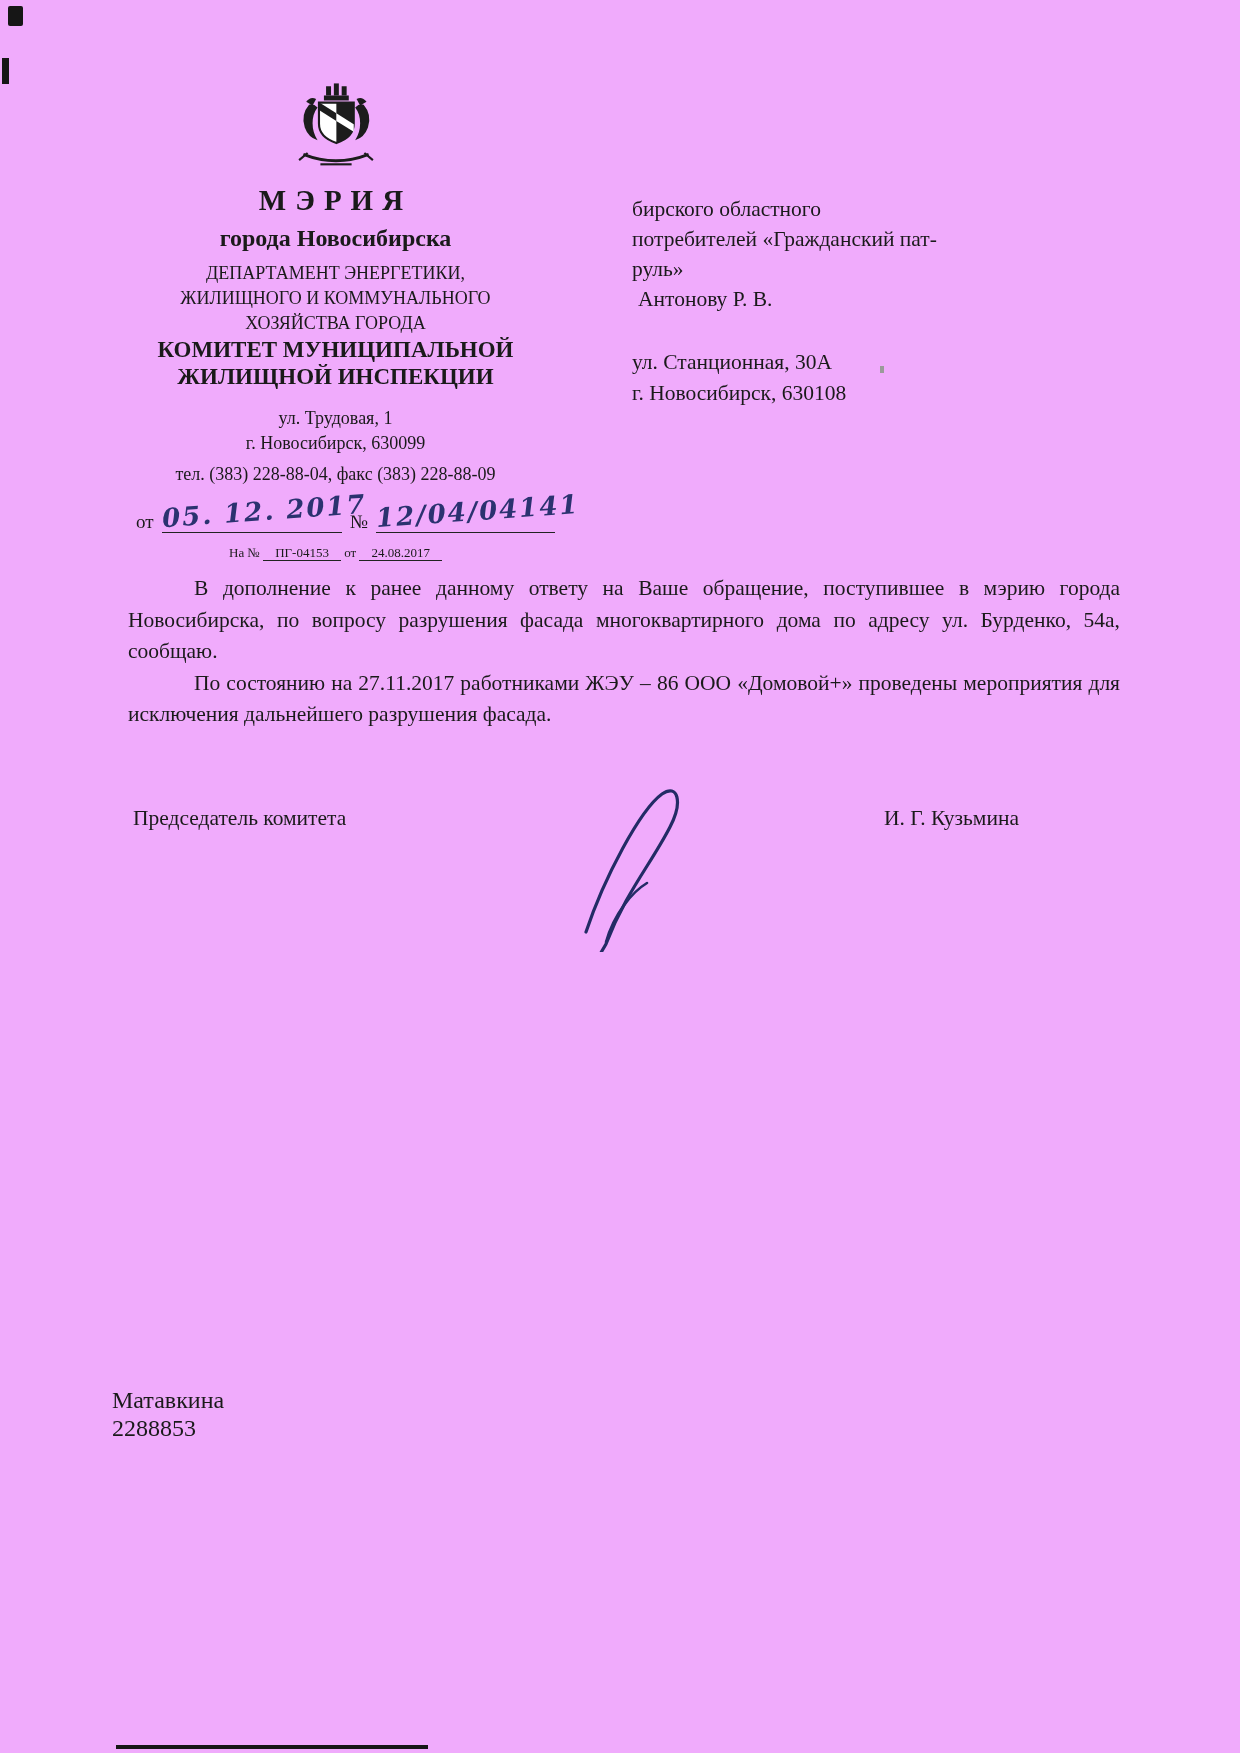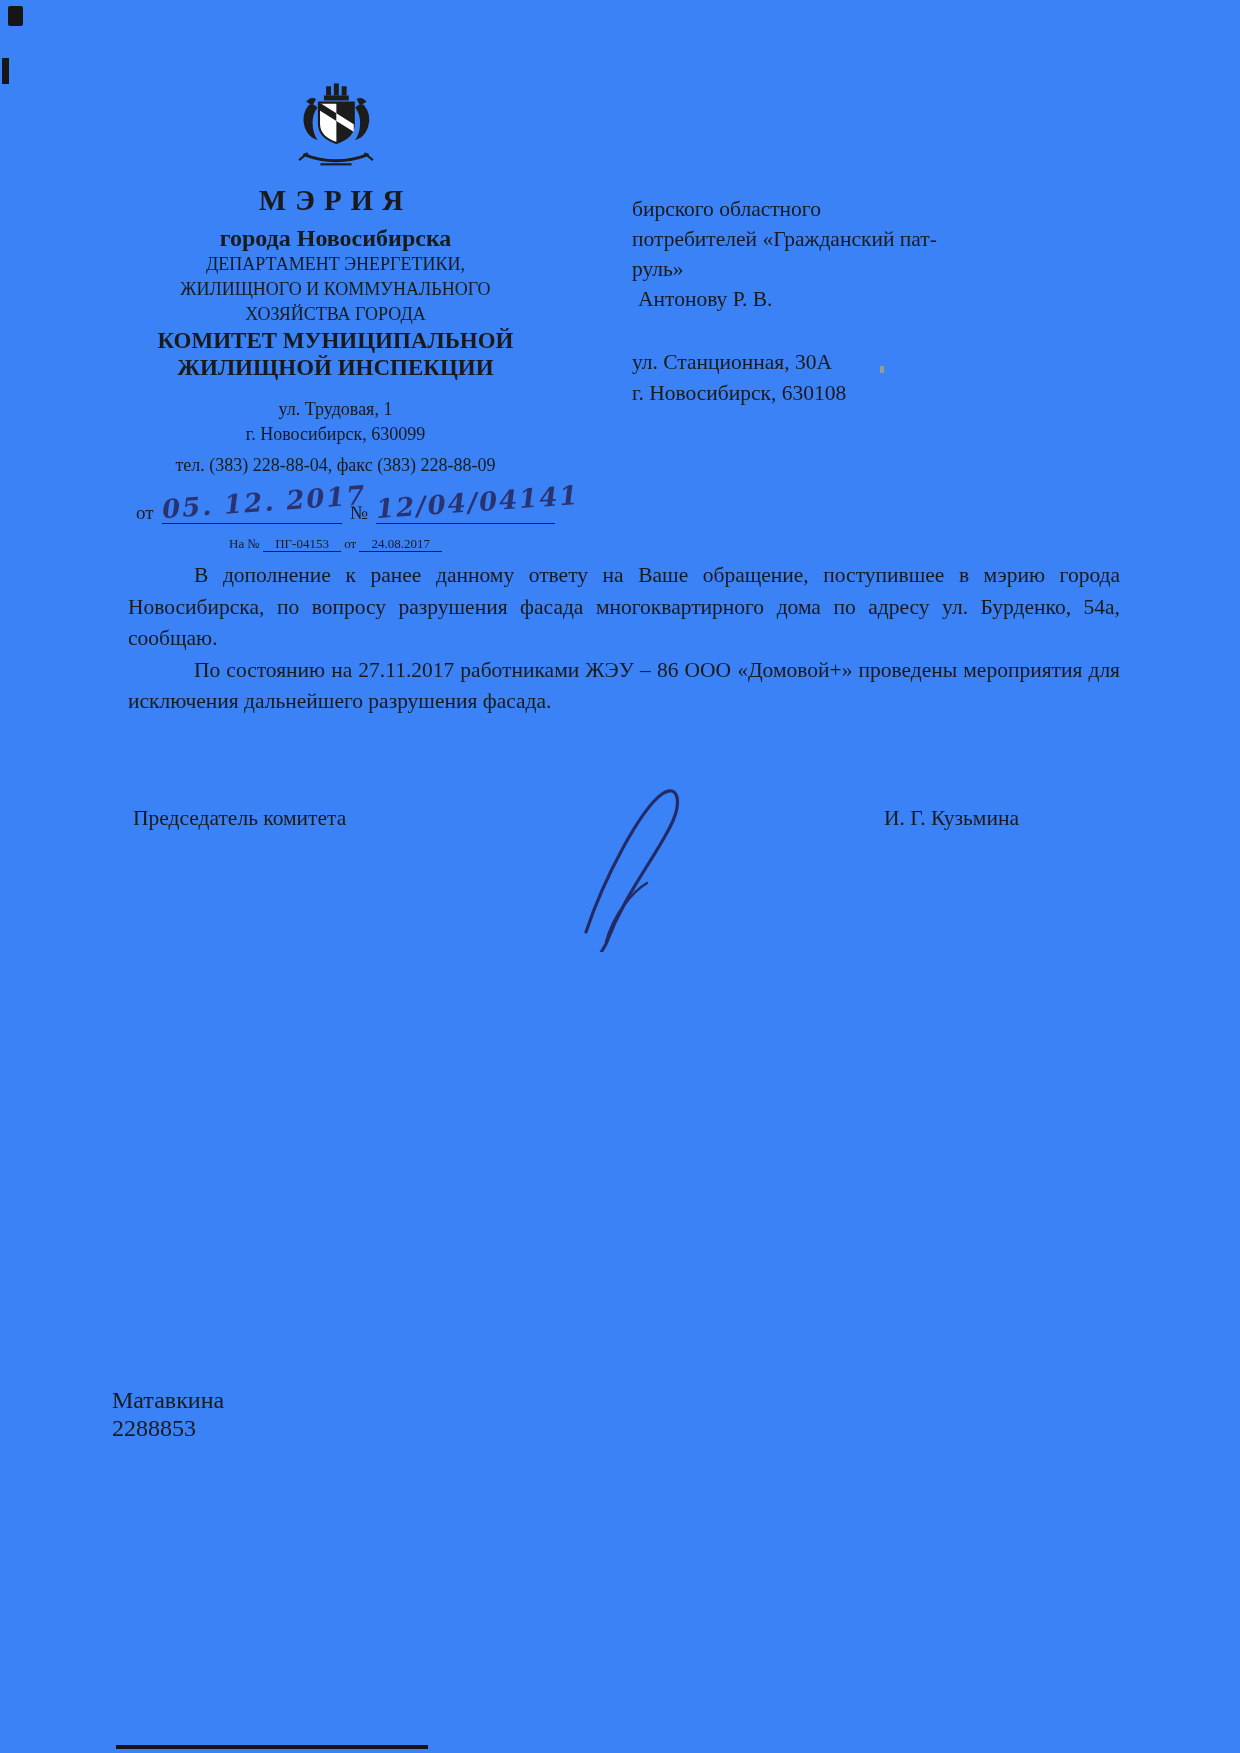--- a/index.html
+++ b/index.html
@@ -1,35 +1,35 @@
 <!DOCTYPE html>
 <html><head>
 <meta charset="utf-8">
 <style>
   * { margin:0; padding:0; box-sizing:border-box; }
   html,body { background:#ffffff; }
   .page {
     position:relative;
     width:1240px; height:1753px;
     margin:0 auto;
-    background:#3b82f6;
+    background:#f0abfc;
     font-family:"Liberation Serif", serif;
     color:#1a1a1a;
     overflow:hidden;
   }
 
   
   .org-block {
     position:absolute; left:108px; top:80px; width:455px;
     text-align:center;
   }
   .emblem { display:block; margin:0 auto 12px auto; }
   .org-title   { font-size:29px; font-weight:bold; letter-spacing:9px; }
   .org-subtitle{ font-size:24px; font-weight:bold; margin-top:8px; }
-  .org-dept    { font-size:18px; line-height:25px;text-align:center; }
+  .org-dept    { font-size:18px; margin-top:9px; line-height:25px;text-align:center; }
   .org-committee { font-size:23px; font-weight:bold; line-height:27px; }
   .org-address { font-size:18px; margin-top:16px; line-height:25px; }
   .org-phone   { font-size:18px; margin-top:8px; }
 
   .ref-line {
     margin-top:14px; padding-left:28px;
     font-size:19px; text-align:left;
     display:flex; align-items:flex-end;
   }
   .hw-field {
@@ -53,21 +53,21 @@
   
   .recipient-block {
     position:absolute; left:632px; top:194px; width:450px;
     font-size:21.5px; line-height:30px; text-align:left;
   }
   .recipient-name    { padding-left:6px; }
   .recipient-address { margin-top:33px; line-height:31px; }
 
   
   .body-text {
-    position:absolute; left:128px; top:560px; width:992px;
+    position:absolute; left:128px; top:573px; width:992px;
     font-size:21.5px; line-height:31.5px; text-align:justify;
   }
   .body-text p { text-indent:66px; }
 
   
   .sig-title { position:absolute; left:133px; top:806px; font-size:21.5px; }
   .sig-name  { position:absolute; left:884px; top:806px; font-size:21.5px; }
   .sig-svg   { position:absolute; left:552px; top:782px; }
 
   

